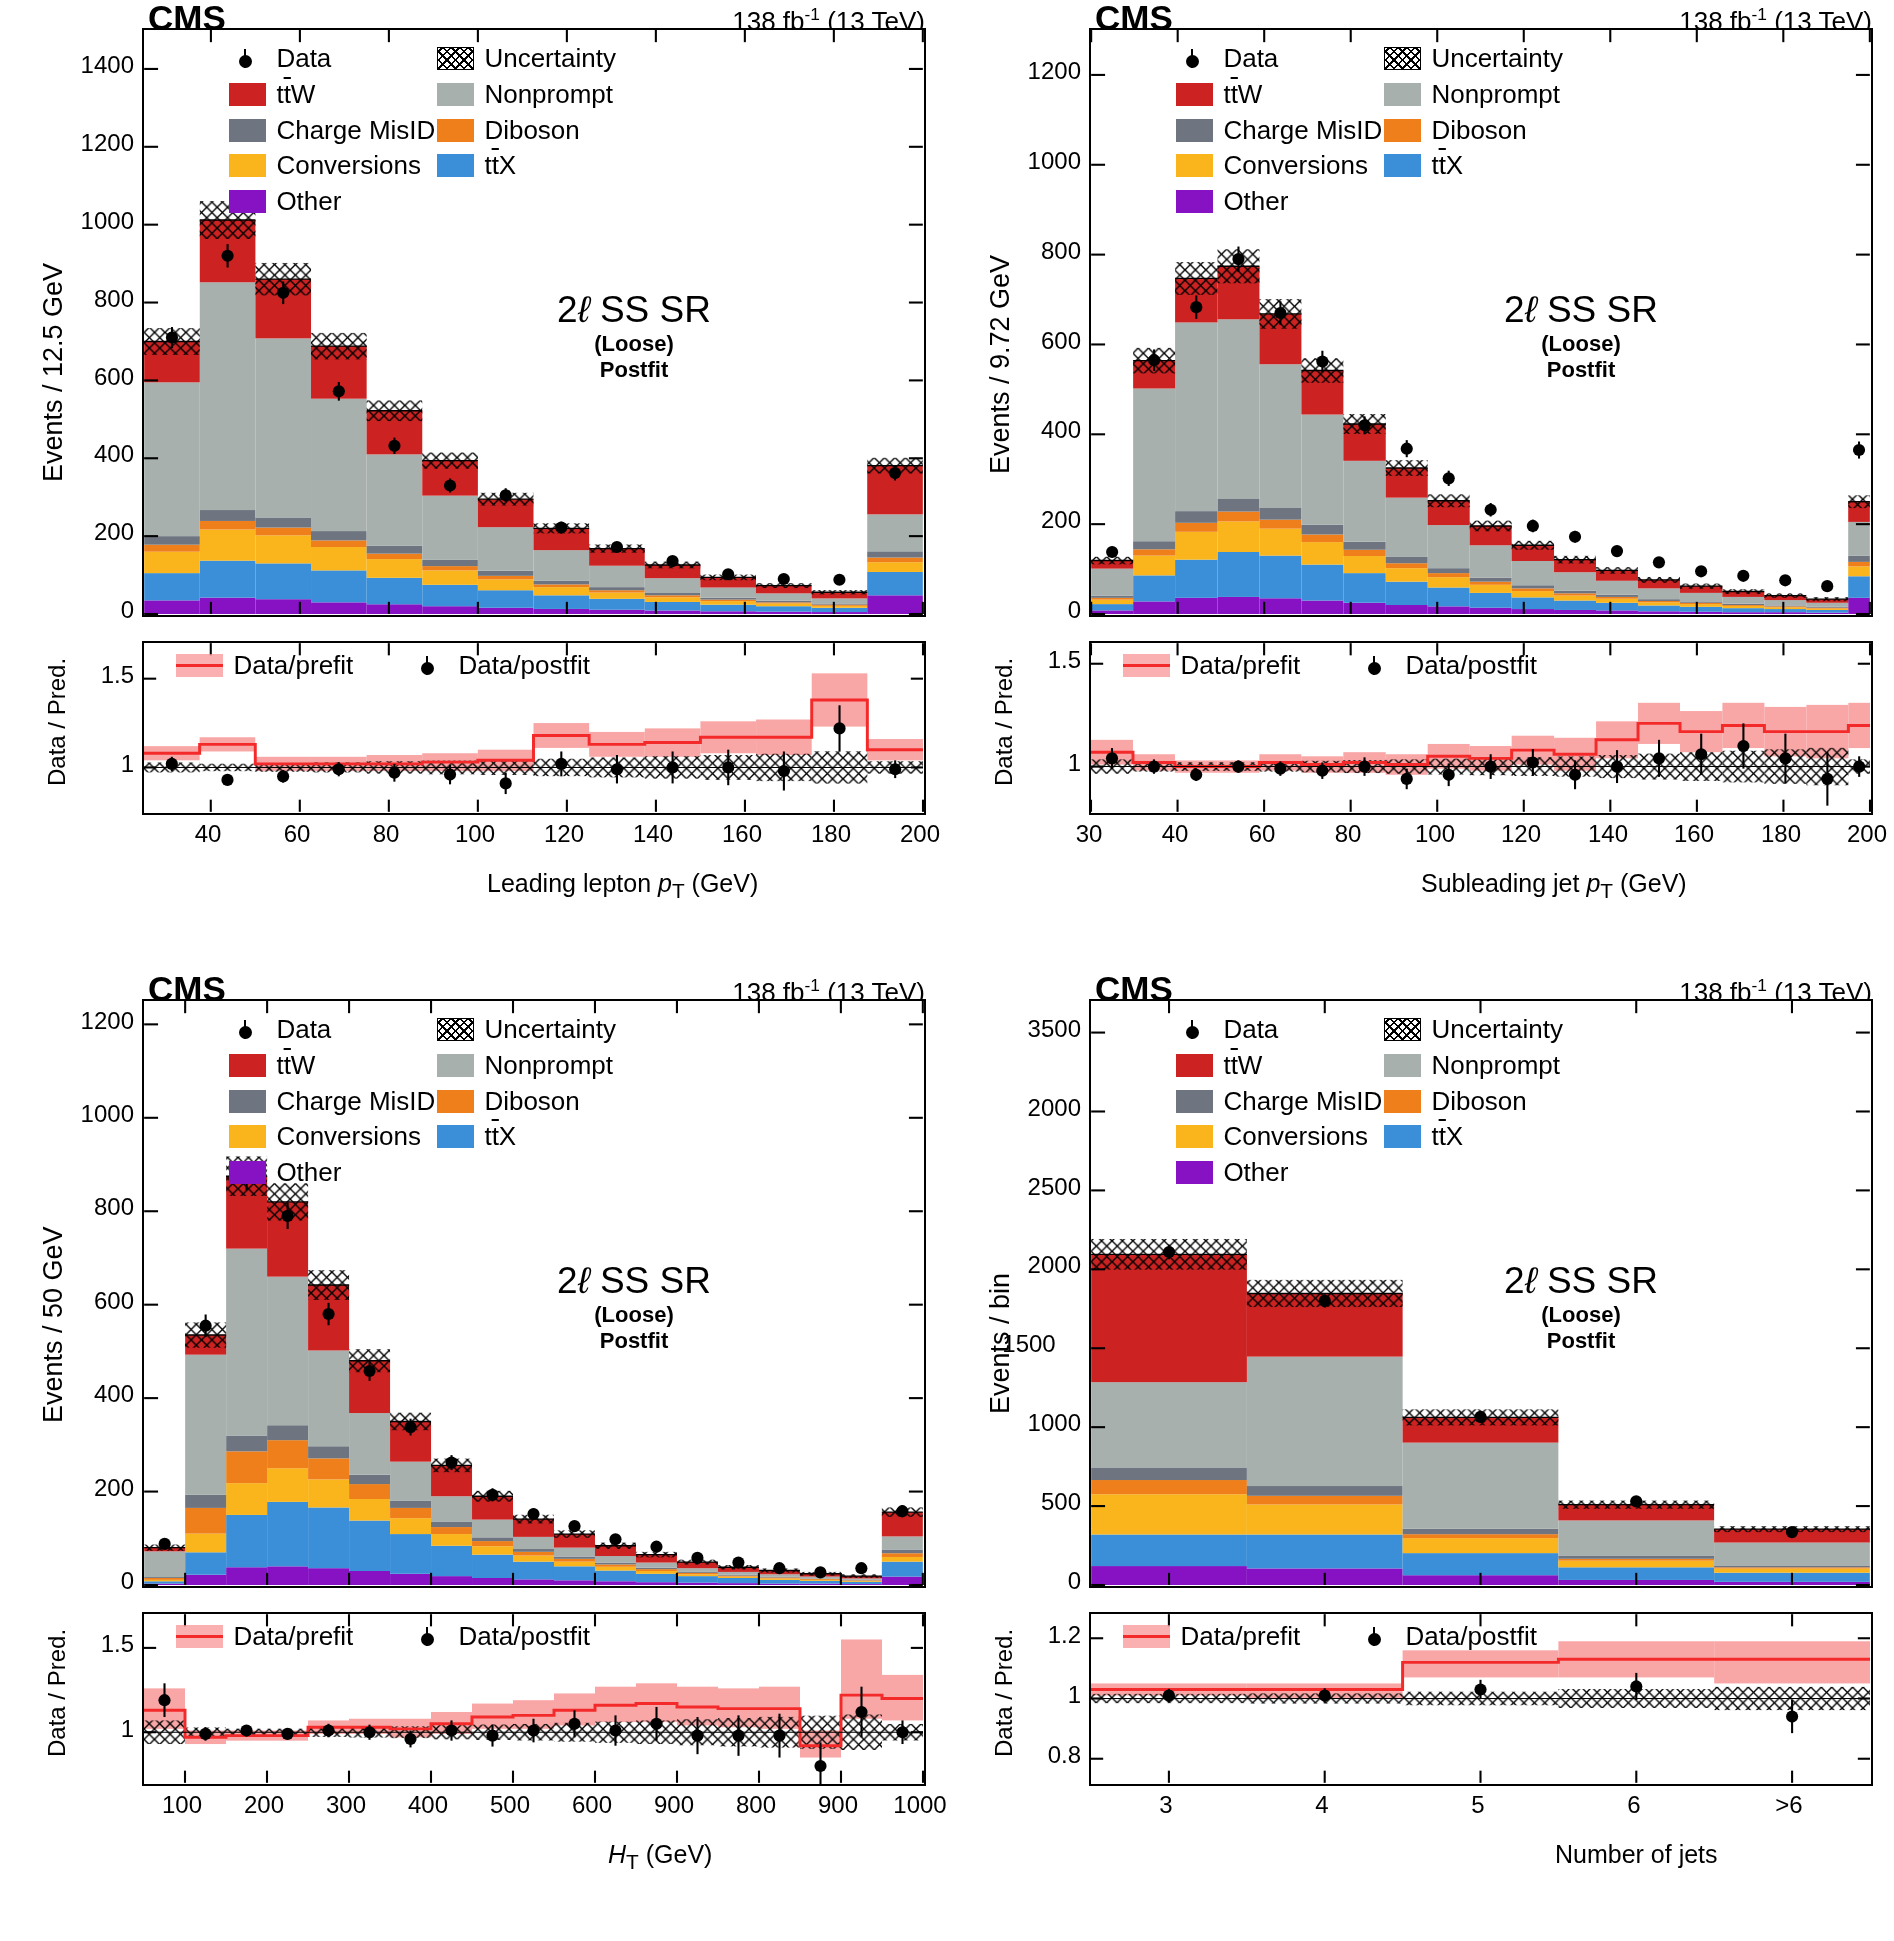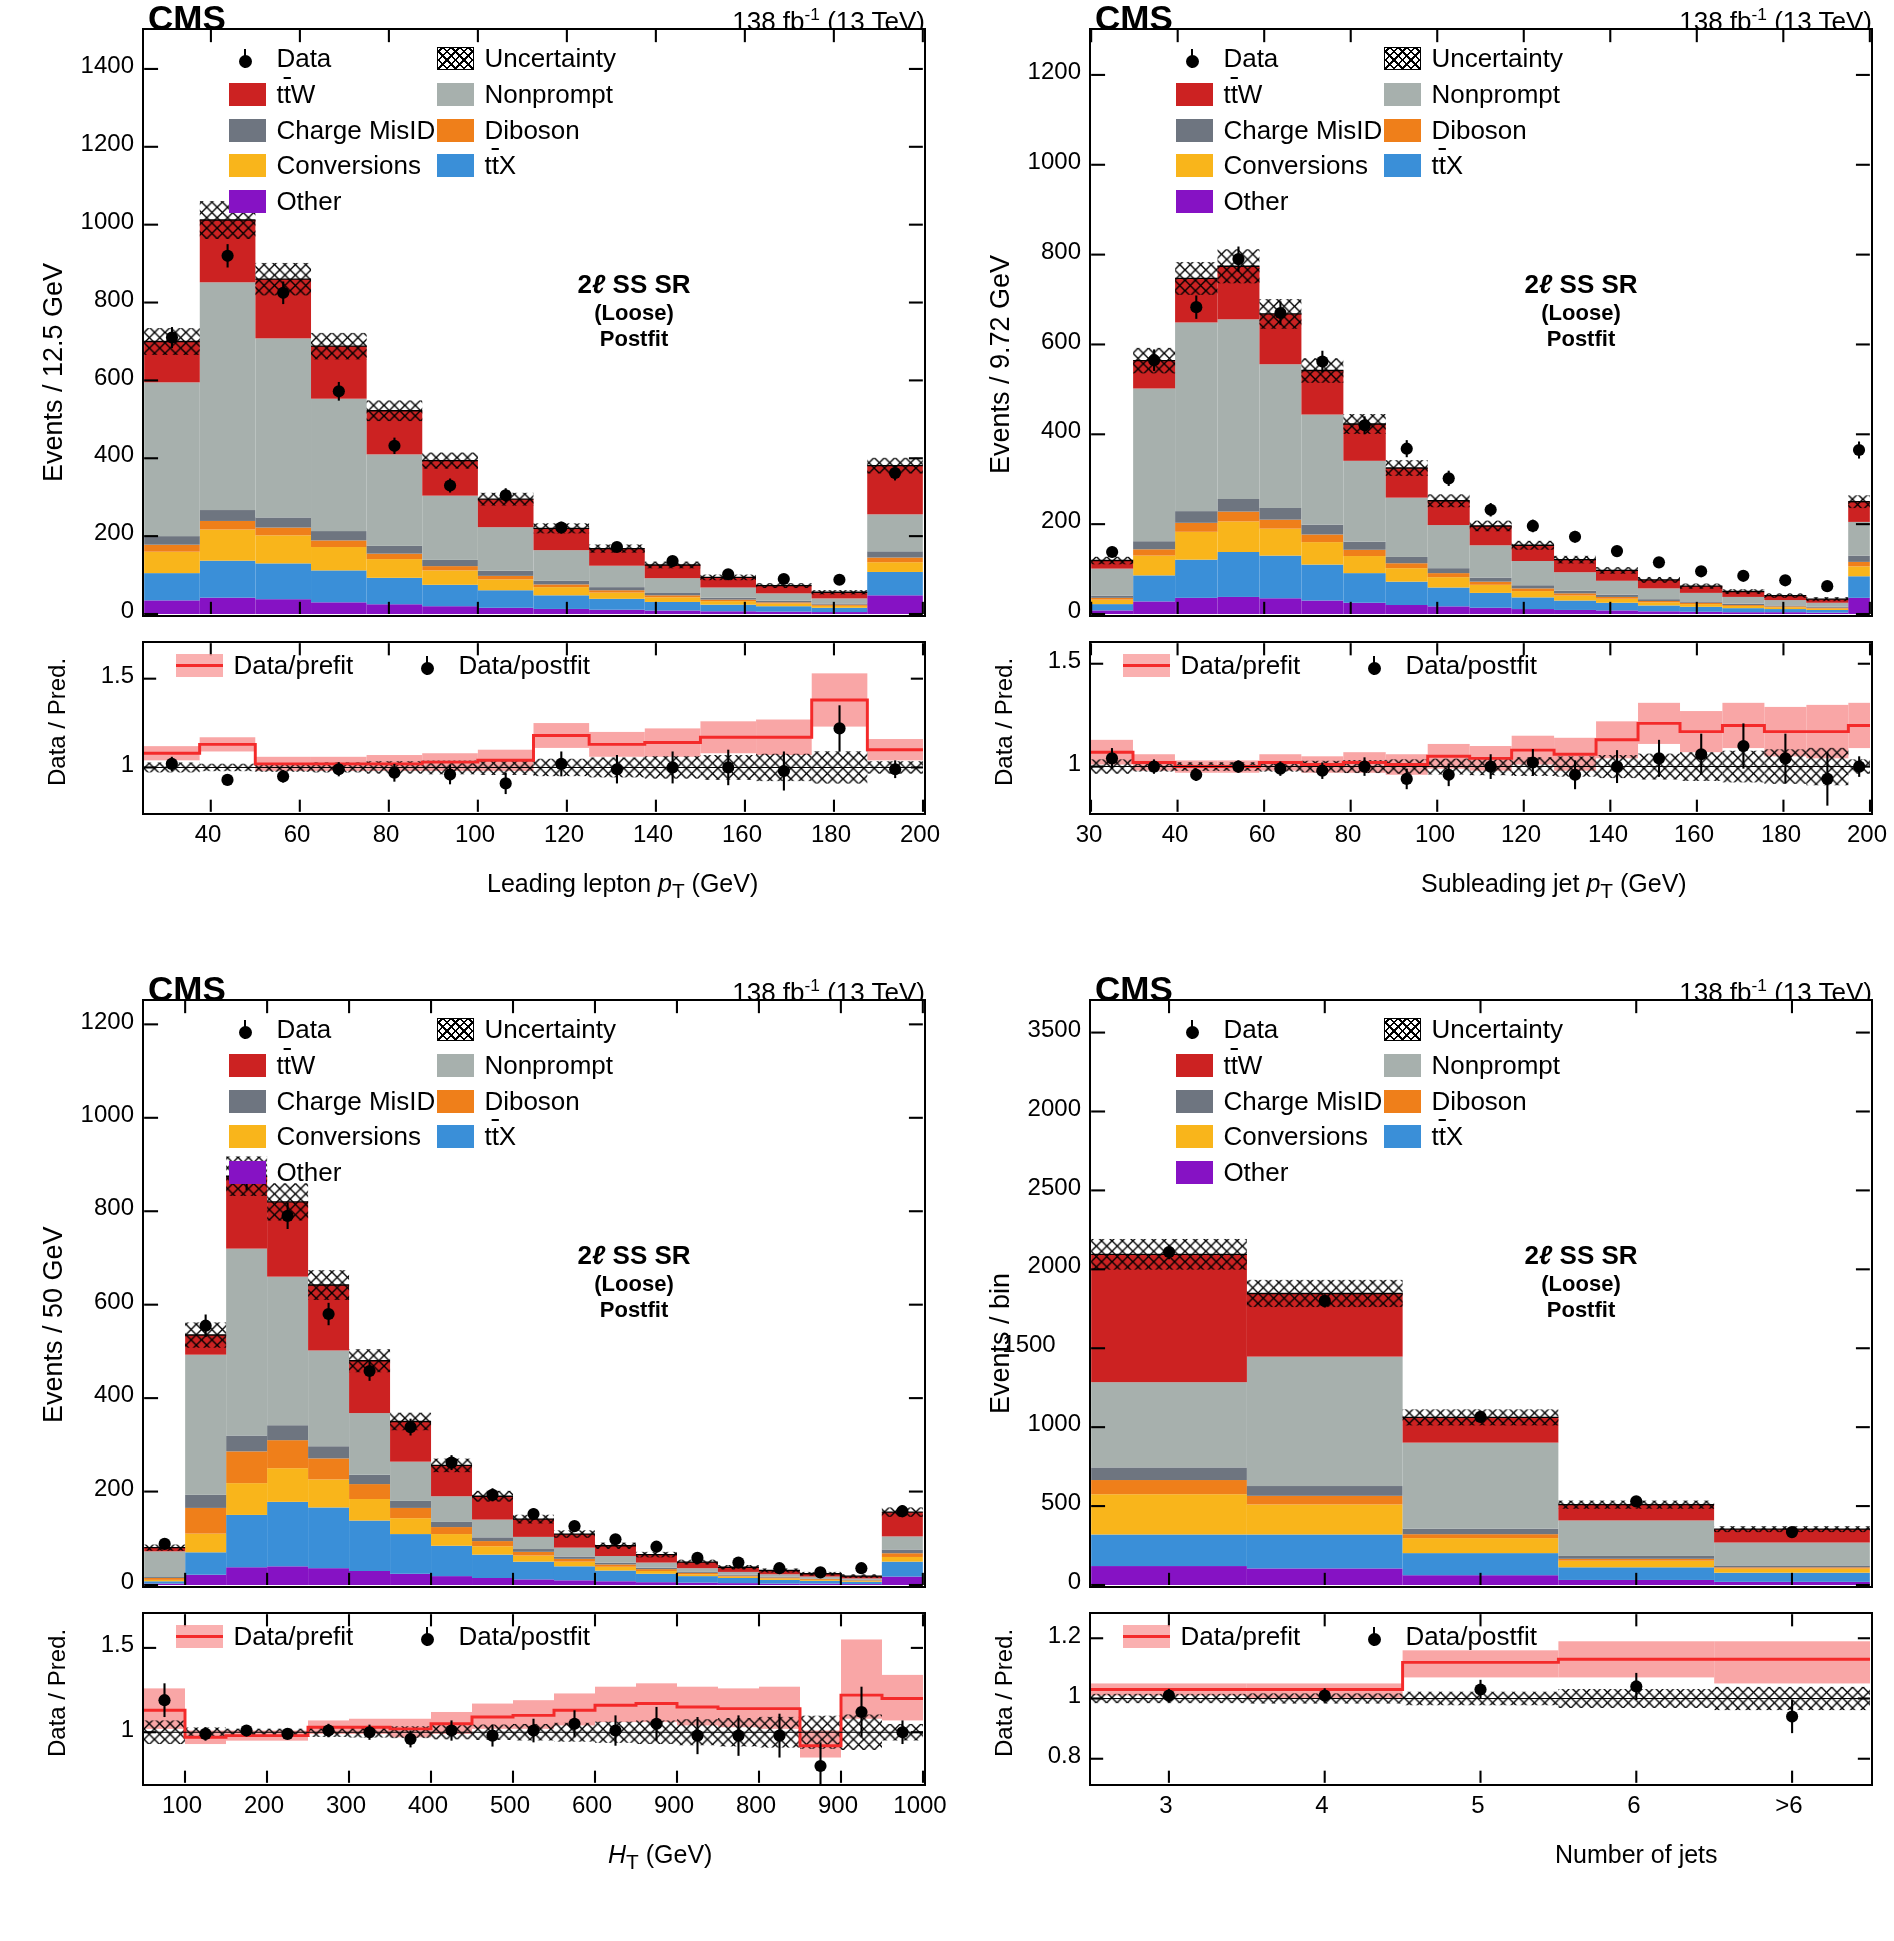--- a/index.html
+++ b/index.html
@@ -19,21 +19,21 @@
   .legitem{position:absolute;display:flex;align-items:center;}
   .swatch{width:37px;height:22.6px;margin-right:10.4px;}
   .mk-data{width:37px;height:22.6px;margin-right:10.4px;position:relative;}
   .mk-data:before{content:"";position:absolute;left:14.8px;top:1.7px;width:2.6px;height:19px;background:#000;}
   .mk-data:after{content:"";position:absolute;left:9.6px;top:7.8px;width:13px;height:13px;border-radius:50%;background:#000;}
   .hatchsw{width:37px;height:22.6px;margin-right:10.4px;border:1.7px solid #000;box-sizing:border-box;
     background-image:repeating-linear-gradient(45deg,#000 0 1.7px,transparent 1.7px 6px),repeating-linear-gradient(-45deg,#000 0 1.7px,transparent 1.7px 6px);}
   .redlinesw{width:47px;height:22.6px;margin-right:10.4px;position:relative;background:rgba(248,150,150,0.75);}
   .redlinesw:after{content:"";position:absolute;left:0;top:9.6px;width:47px;height:3.5px;background:#f42a2a;}
   .srlabel{position:absolute;text-align:center;}
-  .srlabel .l1{font-size:26px;font-weight:bold;}
+  .srlabel .l1{font-size:37px;font-weight:normal;margin-top:20px;}
   .srlabel .l2{font-size:22px;font-weight:bold;}
   .srlabel .l3{font-size:22px;font-weight:bold;}
   svg{position:absolute;left:0;top:0;overflow:visible;}
 </style>
 </head>
 <body>
 
 <div class="grid">
 
   <div class="panel">

